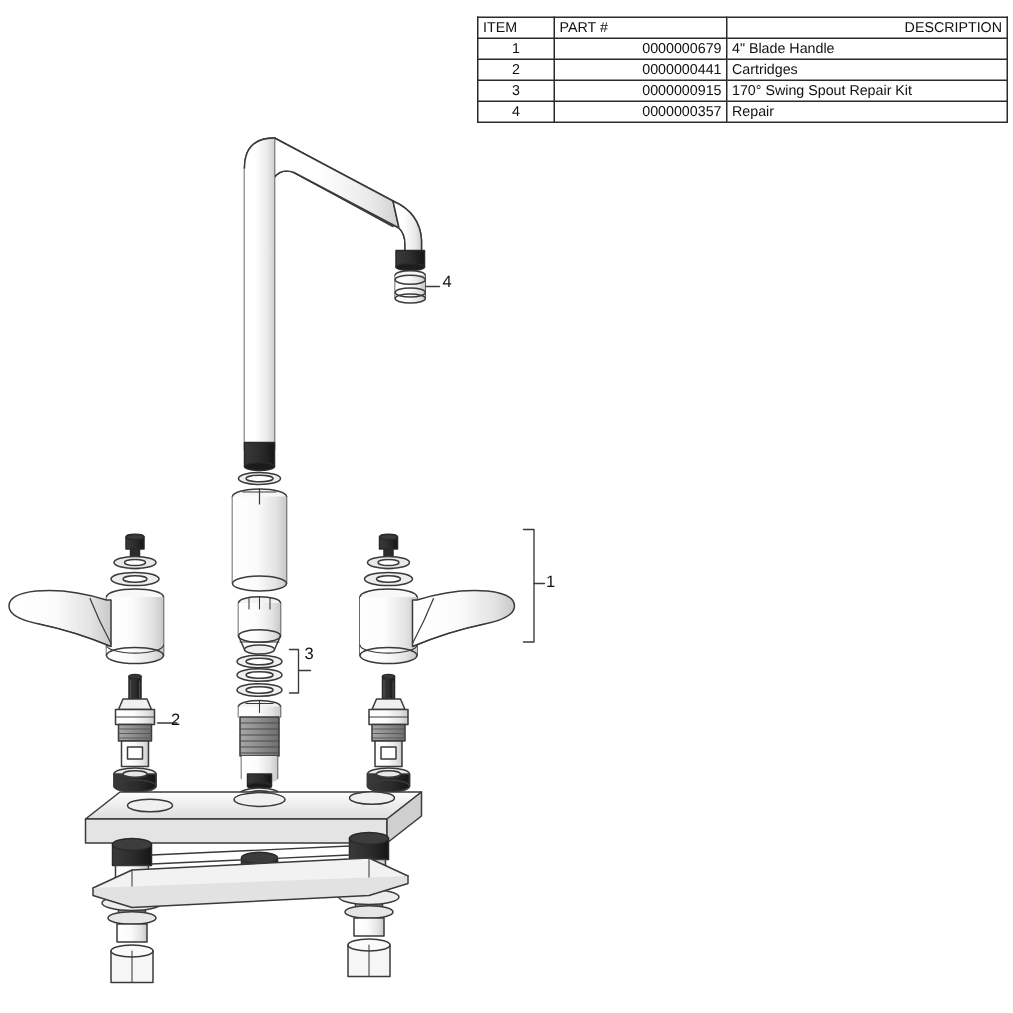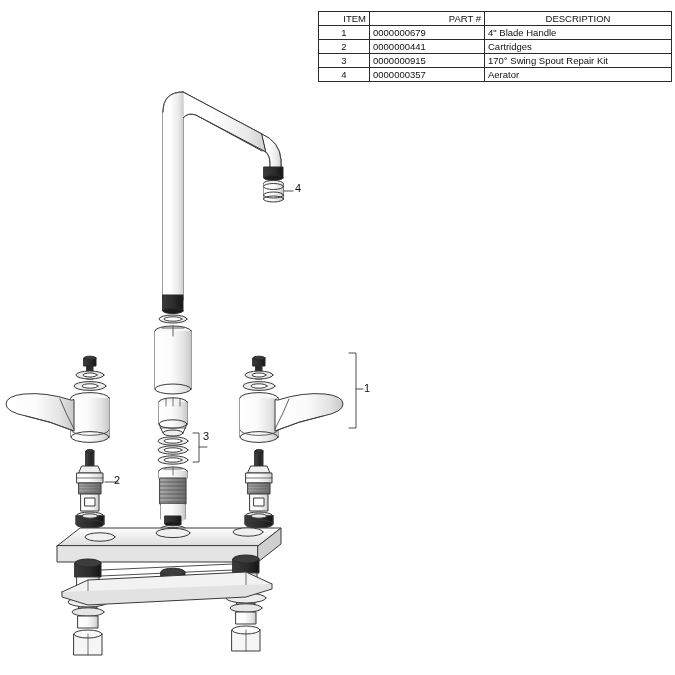--- a/index.html
+++ b/index.html
@@ -42,24 +42,24 @@
     font-size: 9.5px;
     line-height: 1.05;
     height: 13px;
     padding: 0 3px;
     font-weight: normal;
     color: #111;
     white-space: nowrap;
     overflow: hidden;
   }
   .col-item  { width: 44px;  text-align: center; }
-  .col-part  { width: 108px; text-align: left; }
+  .col-part  { width: 108px; text-align: right; }
   .col-desc  { width: 180px; text-align: left; padding-left: 5px; }
-  table.parts-table thead td { text-align: right; }
-  table.parts-table thead .col-desc { text-align: center; padding-left: 3px; }
+  table.parts-table thead td { text-align: left; }
+  table.parts-table thead .col-desc { text-align: right; padding-left: 3px; }
 
   
   #drawing {
     position: absolute;
     left: 0;
     top: 0;
     width: 675px;
     height: 675px;
     pointer-events: none;
   }
@@ -103,21 +103,21 @@
           <td class="col-desc">Cartridges</td>
         </tr>
         <tr>
           <td class="col-item">3</td>
           <td class="col-part">0000000915</td>
           <td class="col-desc">170° Swing Spout Repair Kit</td>
         </tr>
         <tr>
           <td class="col-item">4</td>
           <td class="col-part">0000000357</td>
-          <td class="col-desc">Aerator</td>
+          <td class="col-desc">Repair</td>
         </tr>
       </tbody>
     </table>
   </div>
 
   <svg id="drawing" viewBox="0 0 675 675">
     <defs>
       <linearGradient id="tubeGrad" x1="0" y1="0" x2="1" y2="0">
         <stop offset="0%" stop-color="#ffffff"></stop>
         <stop offset="35%" stop-color="#ffffff"></stop>

